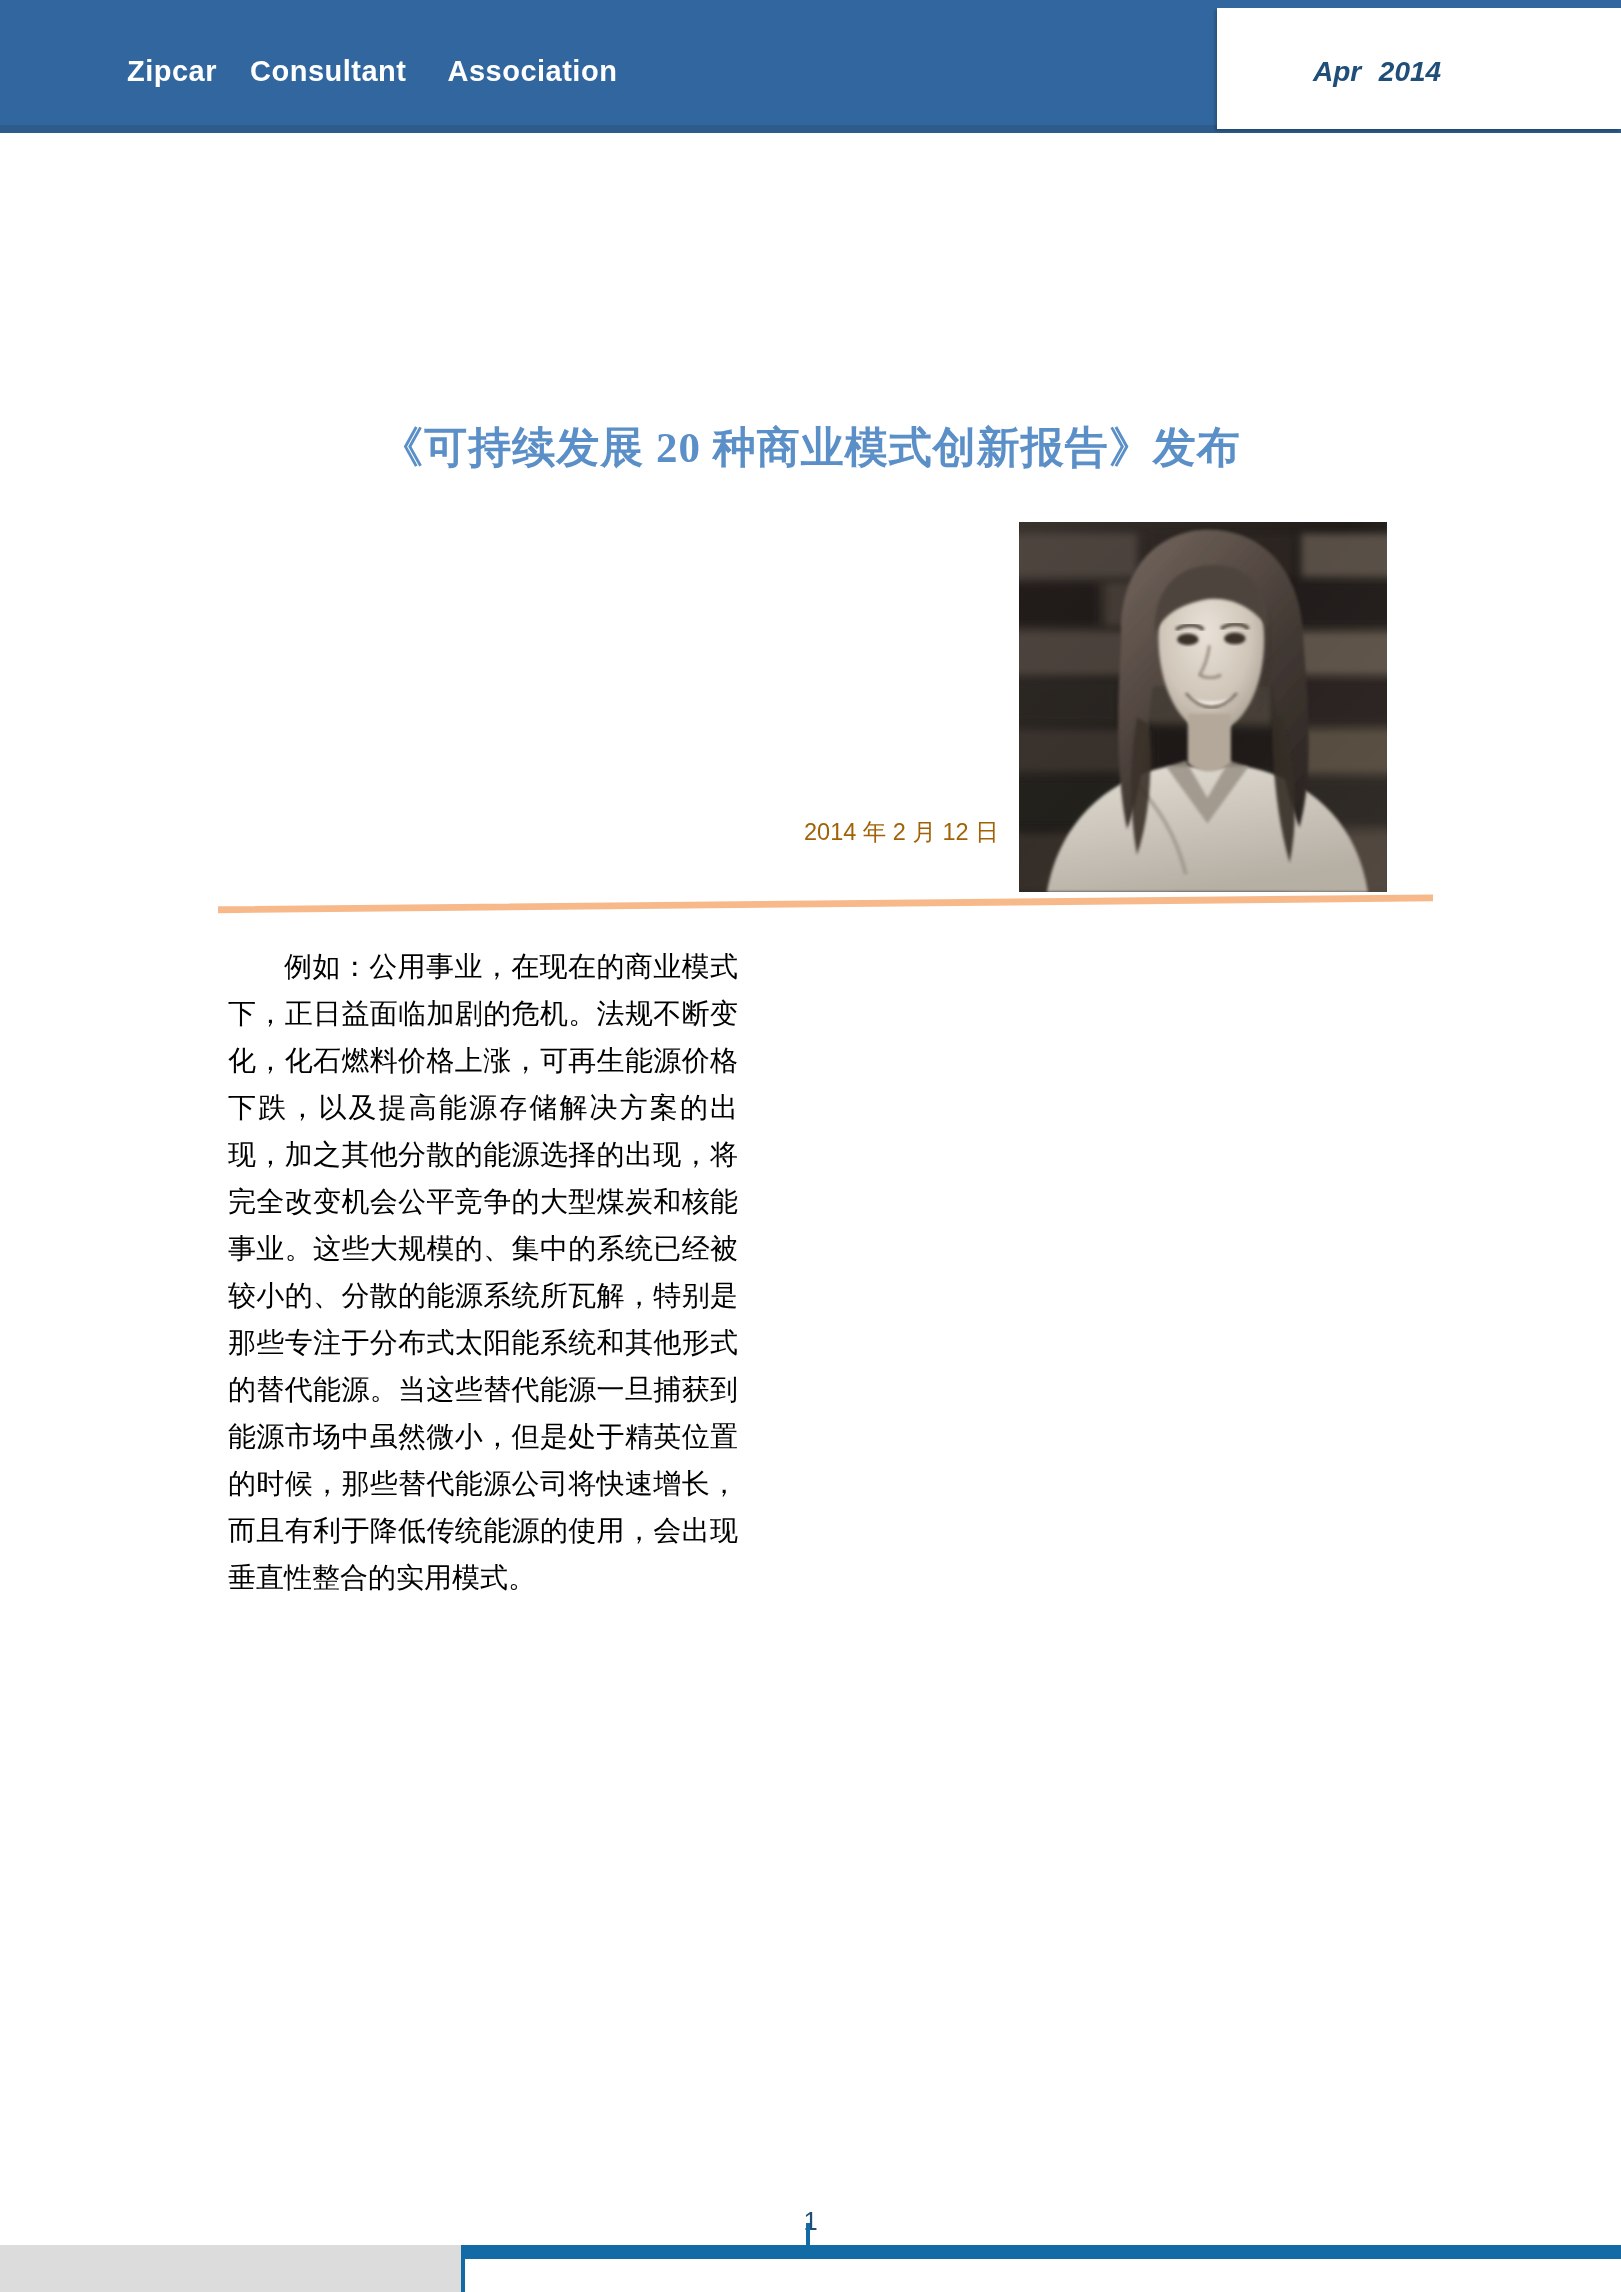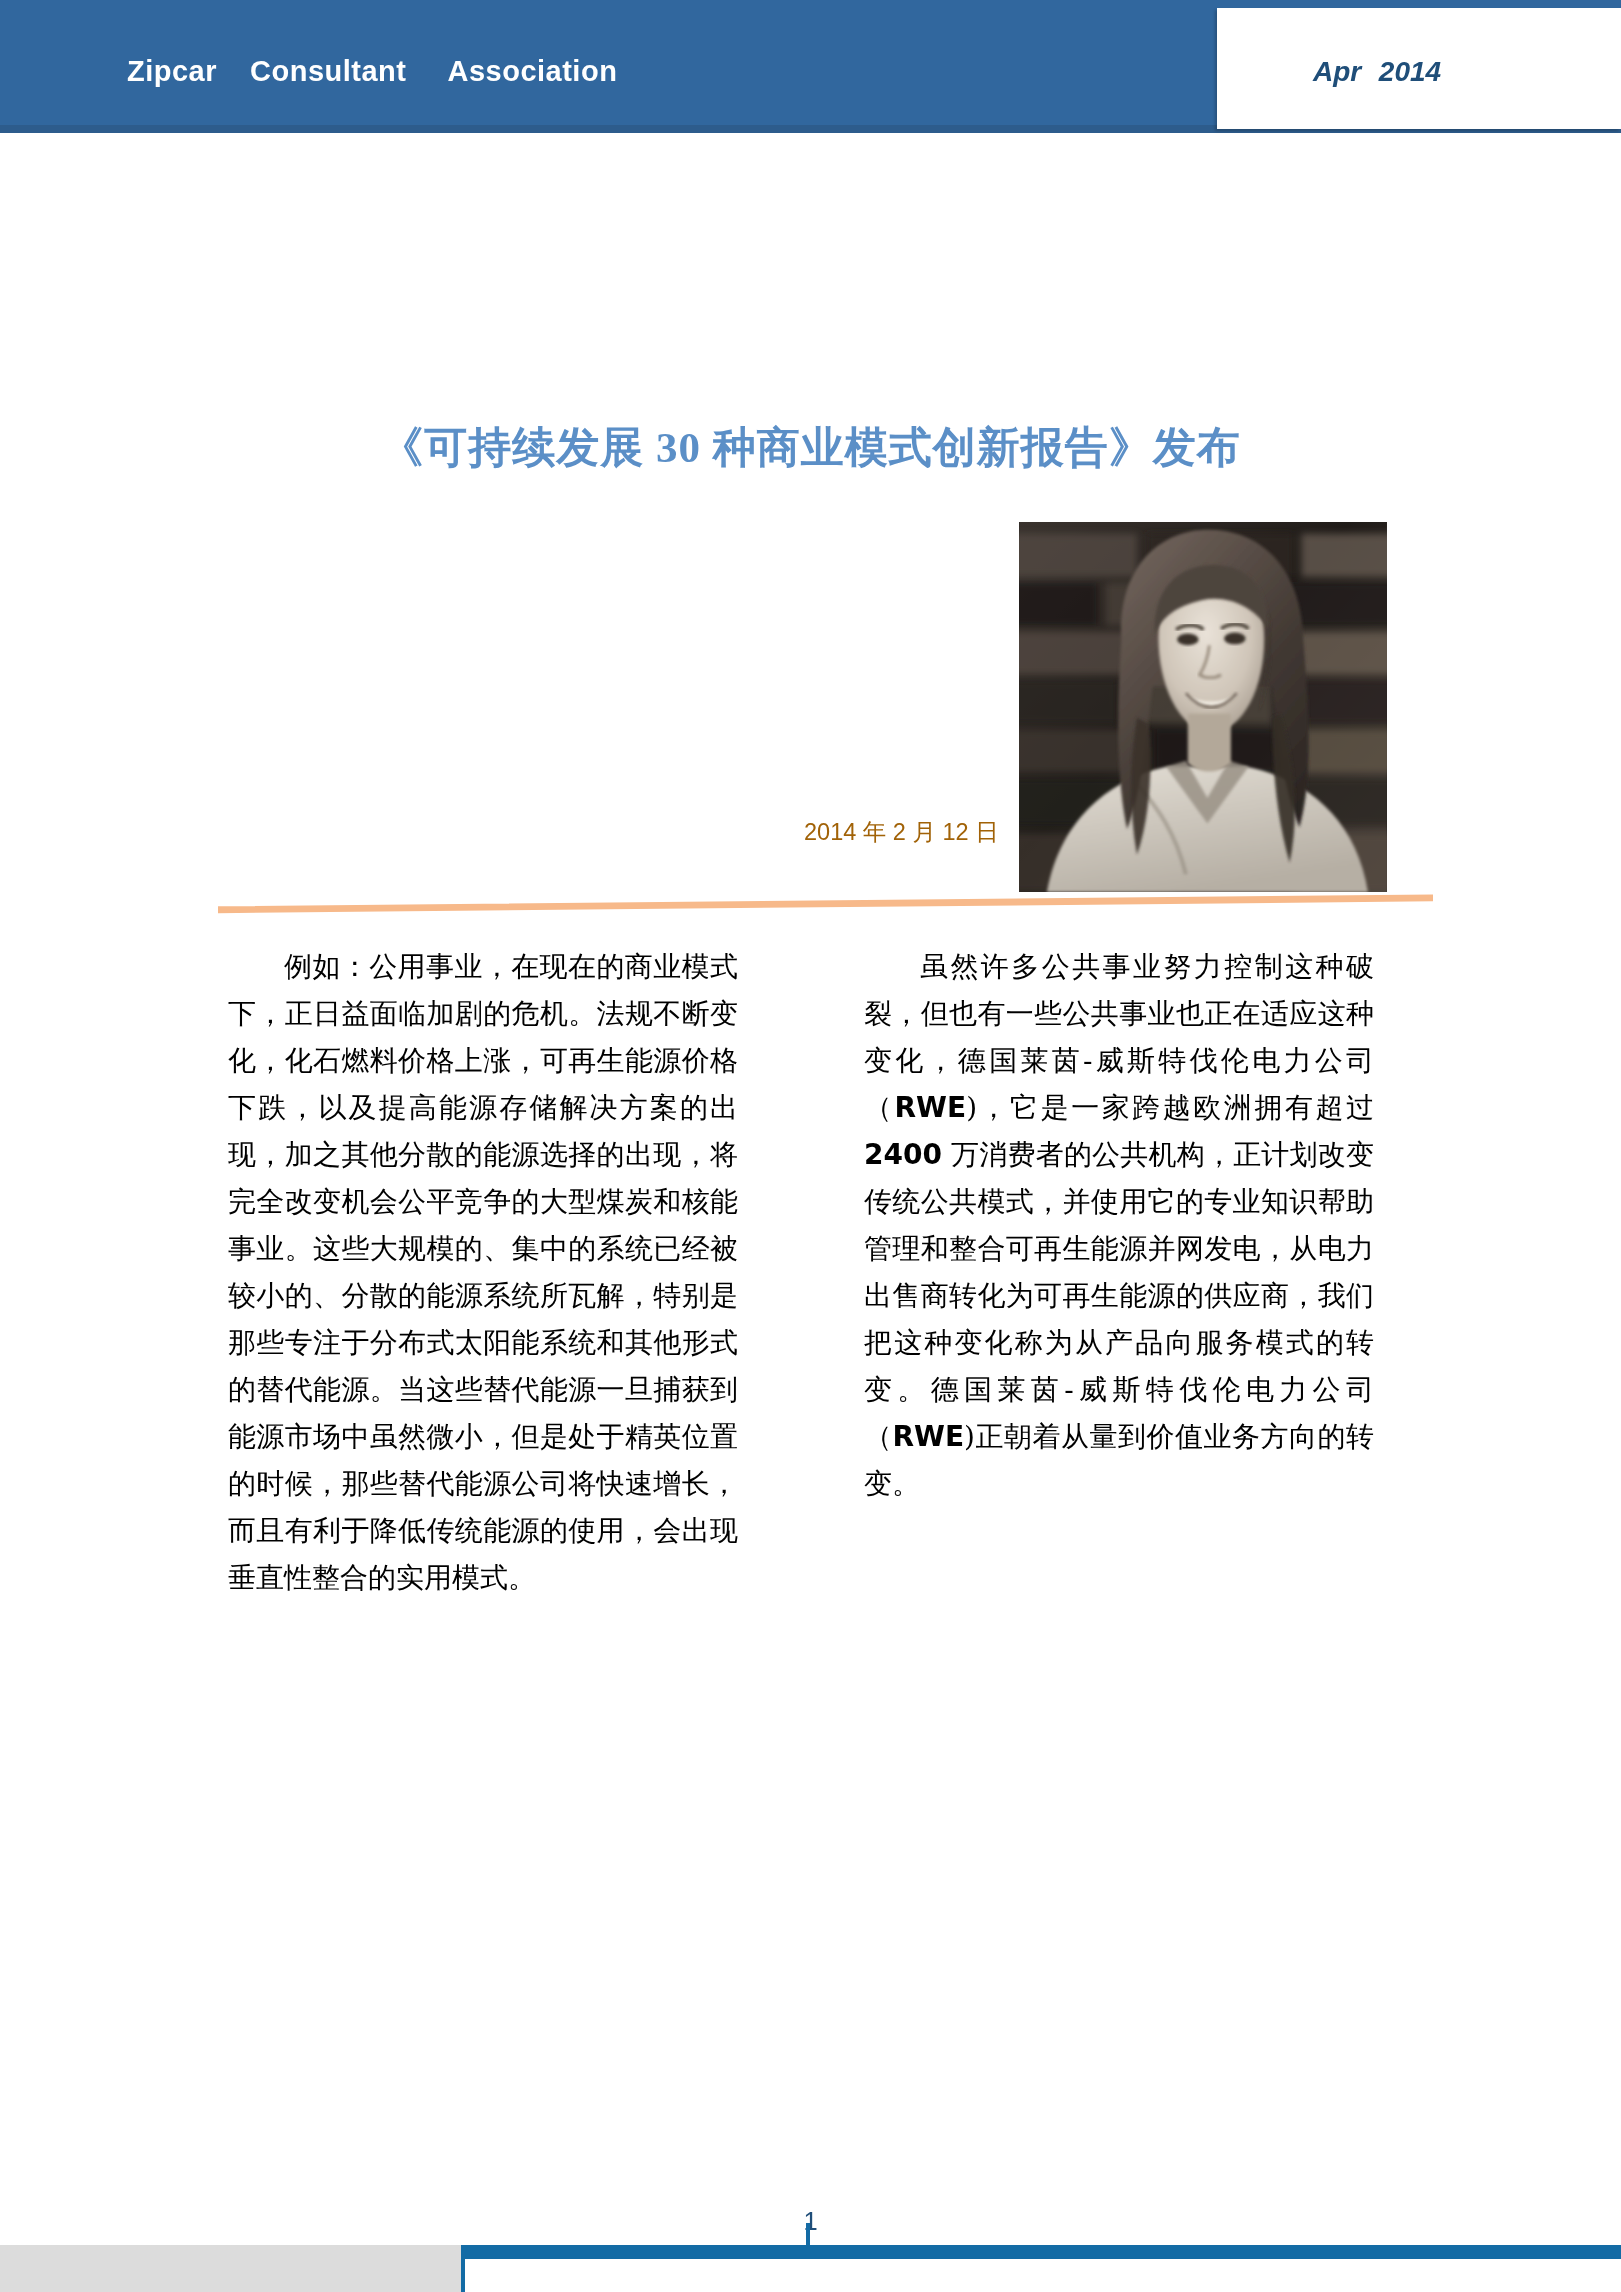--- a/index.html
+++ b/index.html
@@ -193,21 +193,21 @@
 
 <div class="header-title">
   <span>Zipcar</span><span>Consultant</span><span>Association</span>
 </div>
 
 <div class="header-date-box"></div>
 <div class="header-date-text">
   <span>Apr</span><span>2014</span>
 </div>
 
-<h1 class="article-title">《可持续发展 30 种商业模式创新报告》发布</h1>
+<h1 class="article-title">《可持续发展 20 种商业模式创新报告》发布</h1>
 
 <div class="portrait-photo">
   <svg width="368" height="370" viewBox="0 0 375 378" role="img">
     <defs>
       <linearGradient id="brickBg" x1="0" y1="0" x2="1" y2="1">
         <stop offset="0%" stop-color="#3a332e"></stop>
         <stop offset="45%" stop-color="#201c19"></stop>
         <stop offset="100%" stop-color="#4a423b"></stop>
       </linearGradient>
       <linearGradient id="hairG" x1="0.2" y1="0" x2="0.9" y2="1">
@@ -296,21 +296,20 @@
   <svg width="1215" height="21.6" viewBox="0 0 1240 22">
     <line x1="0" y1="16" x2="1240" y2="4" stroke="#f7b98a" stroke-width="7" stroke-linecap="round"></line>
   </svg>
 </div>
 
 <div class="col col-left">
   <p>例如：公用事业，在现在的商业模式下，正日益面临加剧的危机。法规不断变化，化石燃料价格上涨，可再生能源价格下跌，以及提高能源存储解决方案的出现，加之其他分散的能源选择的出现，将完全改变机会公平竞争的大型煤炭和核能事业。这些大规模的、集中的系统已经被较小的、分散的能源系统所瓦解，特别是那些专注于分布式太阳能系统和其他形式的替代能源。当这些替代能源一旦捕获到能源市场中虽然微小，但是处于精英位置的时候，那些替代能源公司将快速增长，而且有利于降低传统能源的使用，会出现垂直性整合的实用模式。</p>
 </div>
 
 <div class="col col-right">
-  <p>虽然许多公共事业努力控制这种破裂，但也有一些公共事业也正在适应这种变化，德国莱茵-威斯特伐伦电力公司（<b>RWE</b>)，它是一家跨越欧洲拥有超过<b>2400</b> 万消费者的公共机构，正计划改变传统公共模式，并使用它的专业知识帮助管理和整合可再生能源并网发电，从电力出售商转化为可再生能源的供应商，我们把这种变化称为从产品向服务模式的转变。德国莱茵-威斯特伐伦电力公司（<b>RWE</b>)正朝着从量到价值业务方向的转变。</p>
 </div>
 
 <div class="page-number">1</div>
 <div class="footer-tick"></div>
 <div class="footer-gray"></div>
 <div class="footer-bar"></div>
 <div class="footer-rule"></div>
 
 
 </body></html>

